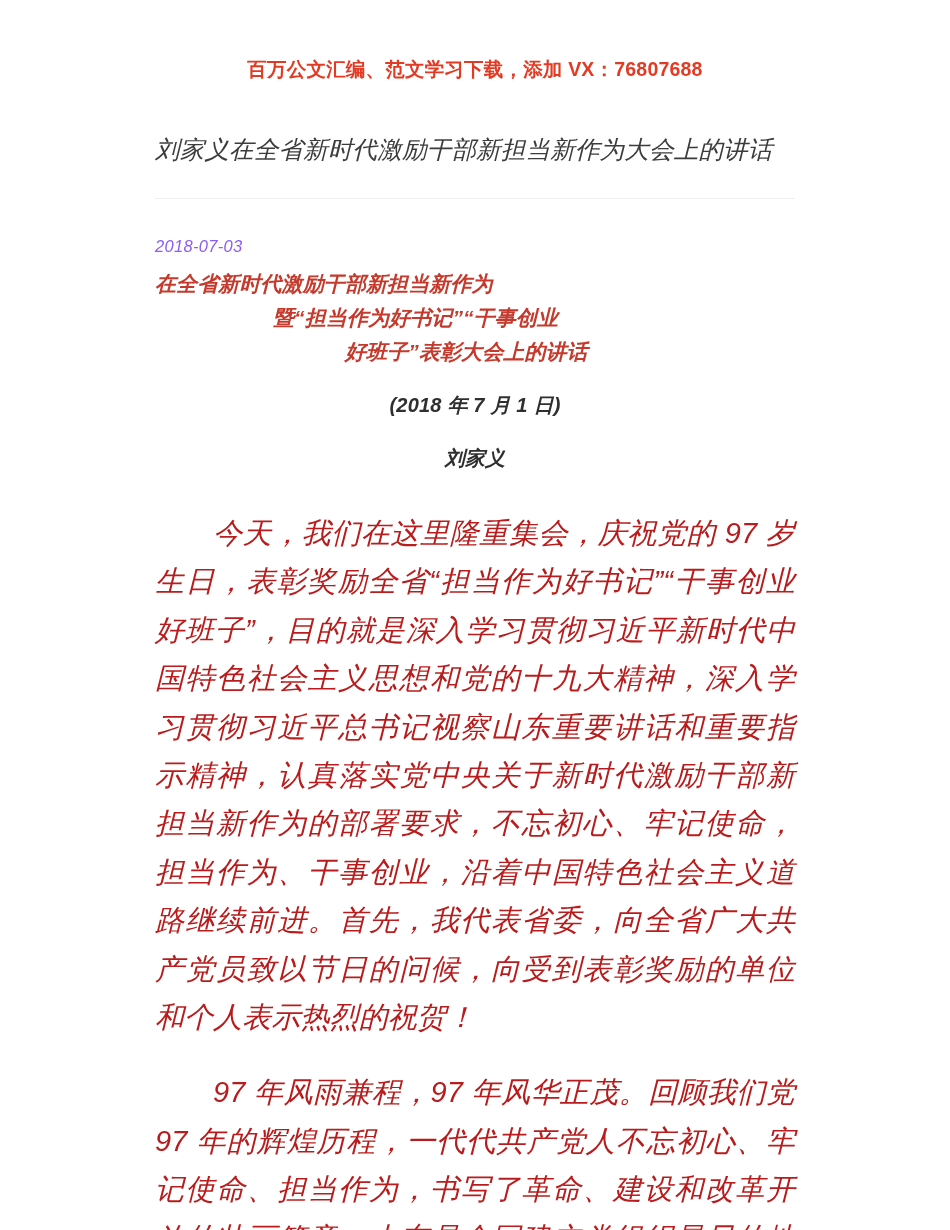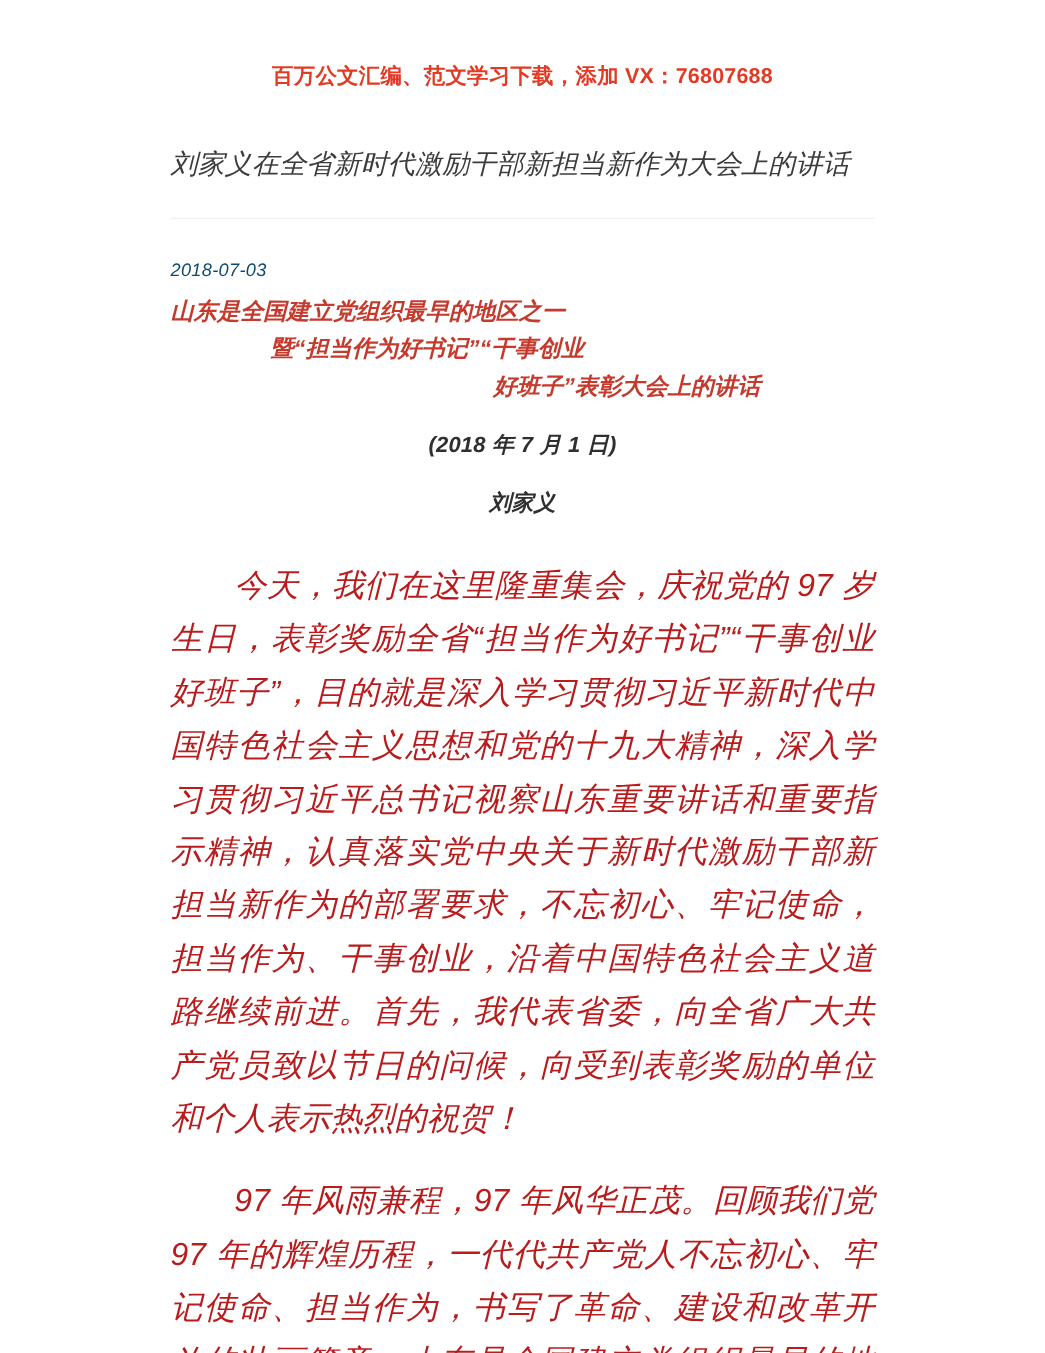--- a/index.html
+++ b/index.html
@@ -57,38 +57,38 @@
   .title-divider {
     margin-top: 29px;
     border: 0;
     border-top: 1px solid #eeeeee;
     height: 0;
   }
 
   .doc-date {
     margin-top: 37px;
     font-size: 16.5px;
-    color: #0c4a6e;
+    color: #8b5cf6;
     line-height: 1.3;
     letter-spacing: 0.3px;
   }
 
   
   .red-heading {
     margin-top: 10px;
     color: #c53a2c;
     font-size: 21px;
     font-weight: 700;
     line-height: 1.62;
     letter-spacing: 0.1px;
   }
   .red-heading .rh-line { white-space: nowrap; }
   .rh-line-1 { margin-left: 0px; }
-  .rh-line-2 { margin-left: 91px; }
-  .rh-line-3 { margin-left: 190px; text-align: center; }
+  .rh-line-2 { margin-left: 118px; }
+  .rh-line-3 { margin-left: 190px; }
 
   .sub-center {
     text-align: center;
     color: #2f2f2f;
     font-size: 20px;
     font-weight: 700;
     line-height: 1.72;
     letter-spacing: 0.2px;
     margin-top: 19px;
   }
@@ -119,21 +119,21 @@
 
   <div class="content">
 
     <h1 class="doc-title">刘家义在全省新时代激励干部新担当新作为大会上的讲话</h1>
 
     <hr class="title-divider">
 
     <div class="doc-date">2018-07-03</div>
 
     <div class="red-heading">
-      <div class="rh-line rh-line-1">山东是全国建立党组织最早的地区之一</div>
+      <div class="rh-line rh-line-1">在全省新时代激励干部新担当新作为</div>
       <div class="rh-line rh-line-2">暨“担当作为好书记”“干事创业</div>
       <div class="rh-line rh-line-3">好班子”表彰大会上的讲话</div>
     </div>
 
     <div class="sub-center first">(2018 年 7 月 1 日)</div>
 
     <div class="sub-center">刘家义</div>
 
     <div class="body-text">
       <p>今天，我们在这里隆重集会，庆祝党的 97 岁生日，表彰奖励全省“担当作为好书记”“干事创业好班子”，目的就是深入学习贯彻习近平新时代中国特色社会主义思想和党的十九大精神，深入学习贯彻习近平总书记视察山东重要讲话和重要指示精神，认真落实党中央关于新时代激励干部新担当新作为的部署要求，不忘初心、牢记使命，担当作为、干事创业，沿着中国特色社会主义道路继续前进。首先，我代表省委，向全省广大共产党员致以节日的问候，向受到表彰奖励的单位和个人表示热烈的祝贺！</p>

